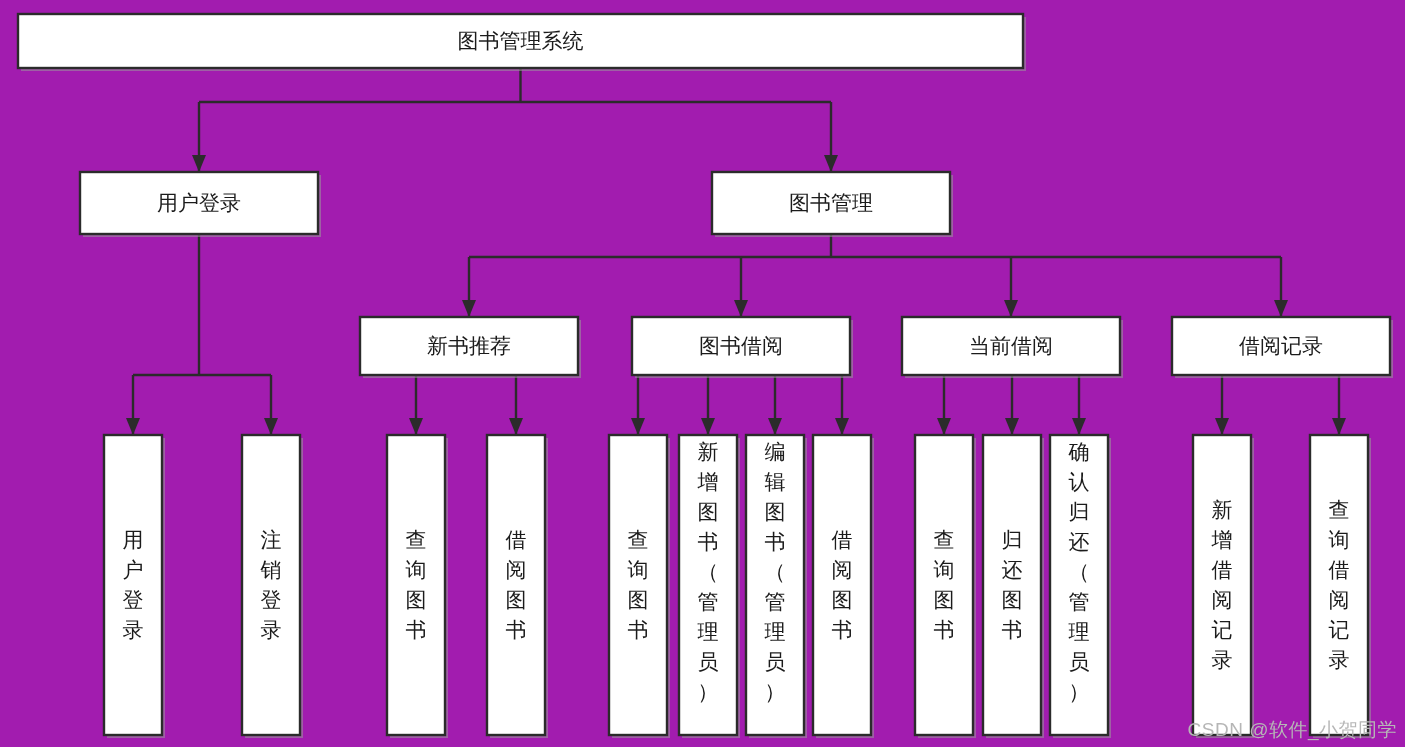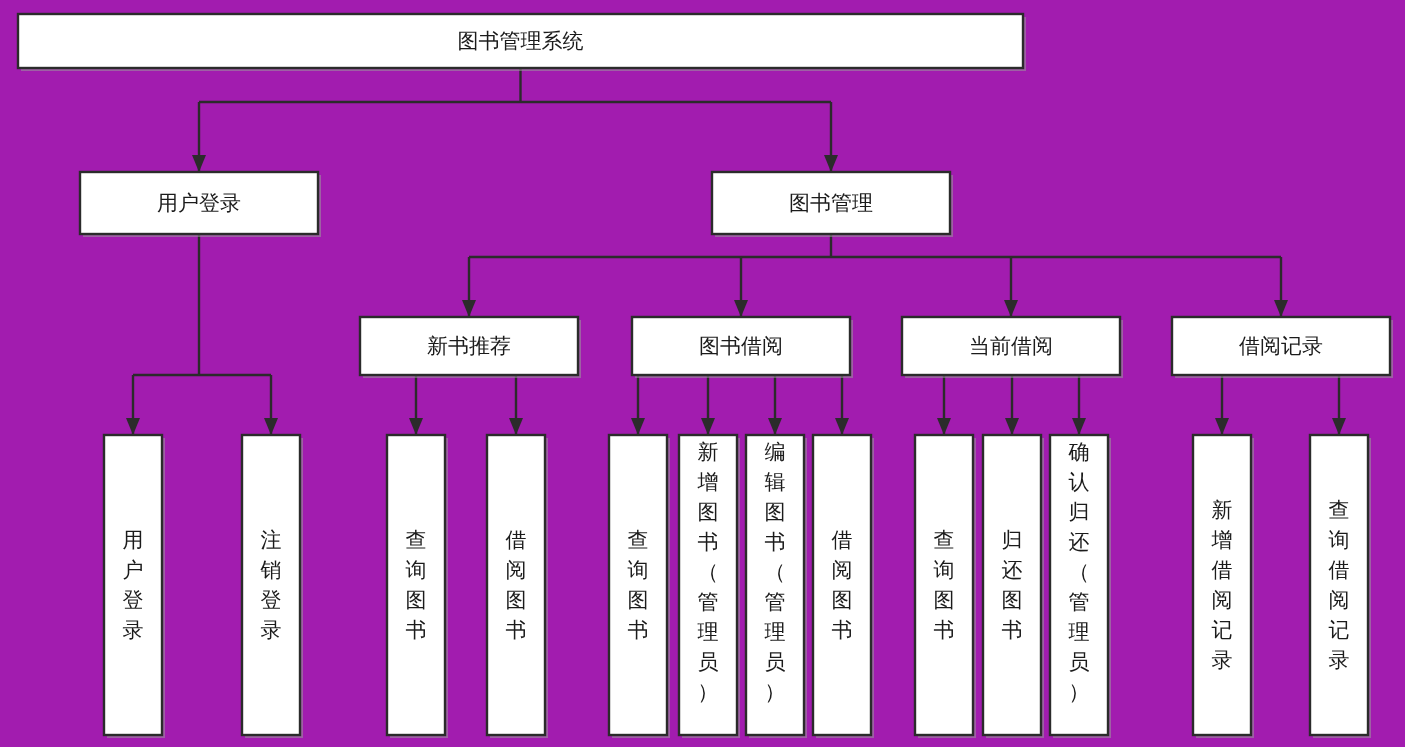--- a/index.html
+++ b/index.html
@@ -225,13 +225,14 @@
           <rect x="1193" y="435" width="58" height="300" class="node-box"></rect>
           <text x="1222" class="node-label-v"><tspan x="1222" y="517">新</tspan><tspan x="1222" y="547">增</tspan><tspan x="1222" y="577">借</tspan><tspan x="1222" y="607">阅</tspan><tspan x="1222" y="637">记</tspan><tspan x="1222" y="667">录</tspan></text>
         </g>
         <g>
           <rect x="1313" y="438" width="58" height="300" class="node-shadow"></rect>
           <rect x="1310" y="435" width="58" height="300" class="node-box"></rect>
           <text x="1339" class="node-label-v"><tspan x="1339" y="517">查</tspan><tspan x="1339" y="547">询</tspan><tspan x="1339" y="577">借</tspan><tspan x="1339" y="607">阅</tspan><tspan x="1339" y="637">记</tspan><tspan x="1339" y="667">录</tspan></text>
         </g>
       </g>
     </svg>
+  <div class="watermark">CSDN @软件_小贺同学</div>
 </div>
 
 </body></html>

